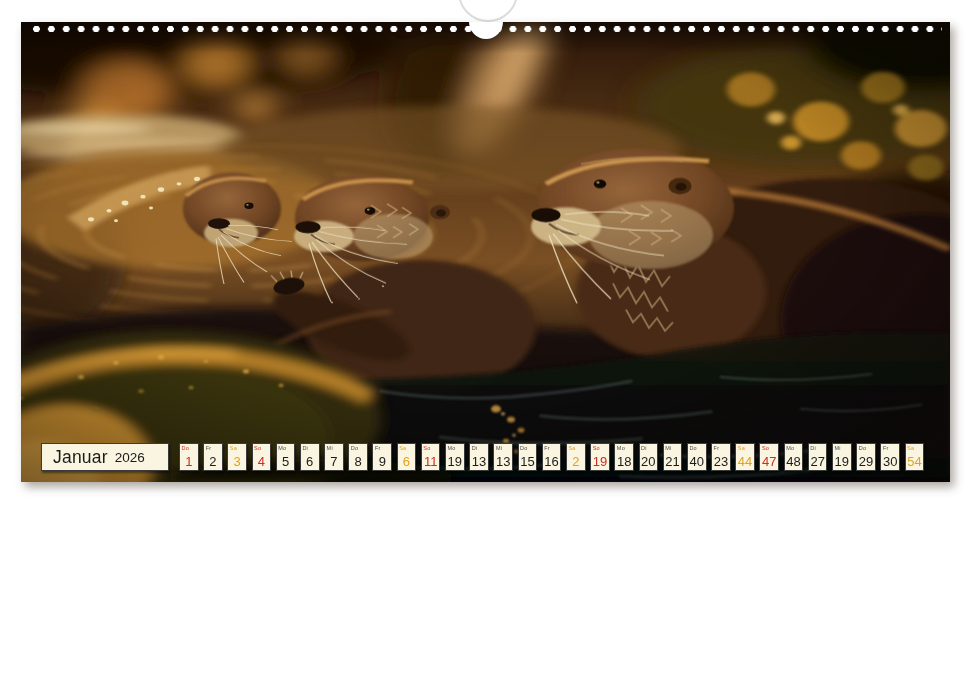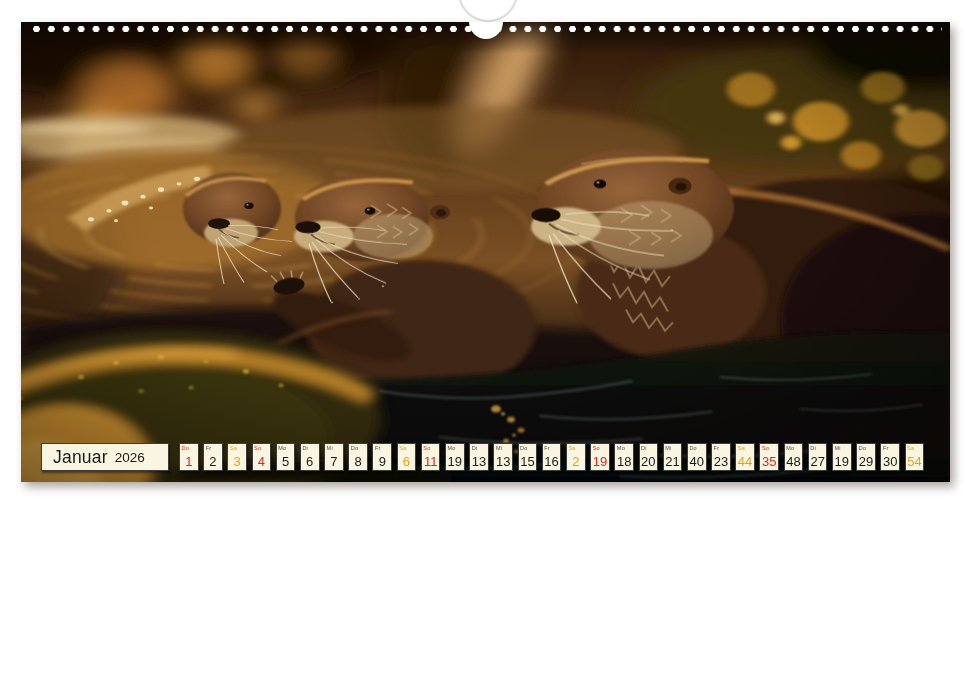--- a/index.html
+++ b/index.html
@@ -393,21 +393,21 @@
           <div class="cell t-work">
             <span class="wd">Fr</span>
             <span class="num">23</span>
           </div>
           <div class="cell t-sat">
             <span class="wd">Sa</span>
             <span class="num">44</span>
           </div>
           <div class="cell t-sun">
             <span class="wd">So</span>
-            <span class="num">35</span>
+            <span class="num">47</span>
           </div>
           <div class="cell t-work">
             <span class="wd">Mo</span>
             <span class="num">48</span>
           </div>
           <div class="cell t-work">
             <span class="wd">Di</span>
             <span class="num">27</span>
           </div>
           <div class="cell t-work">

